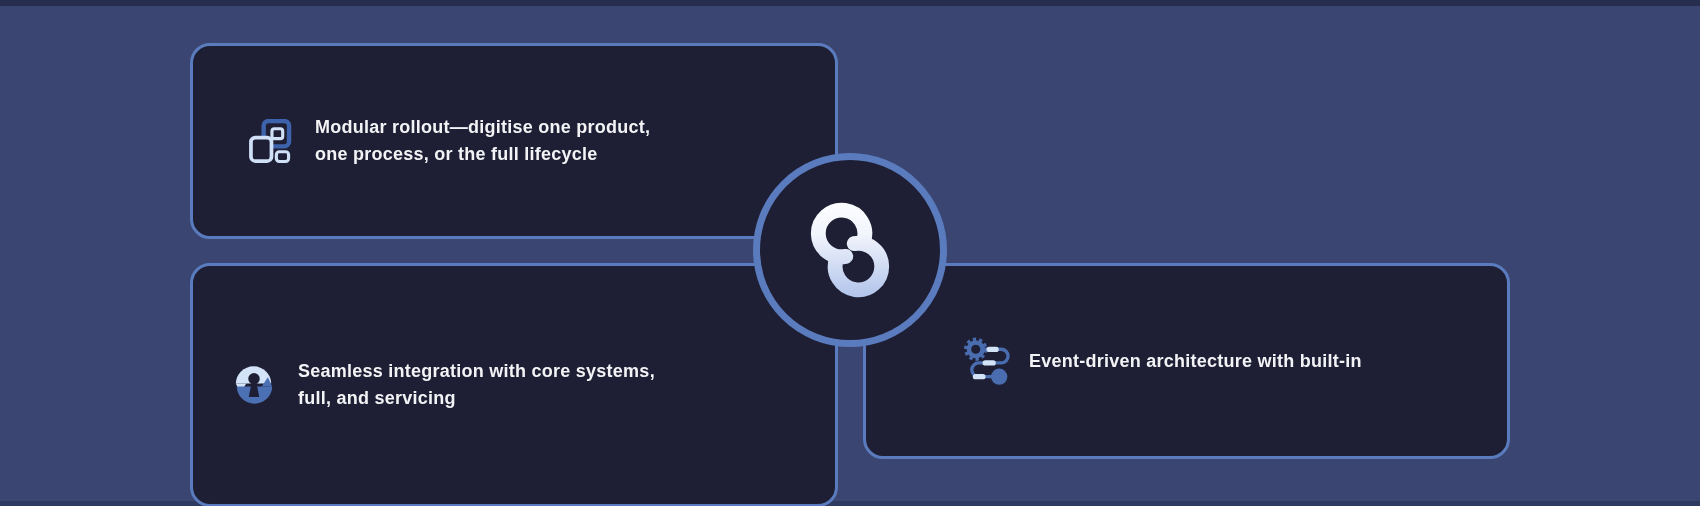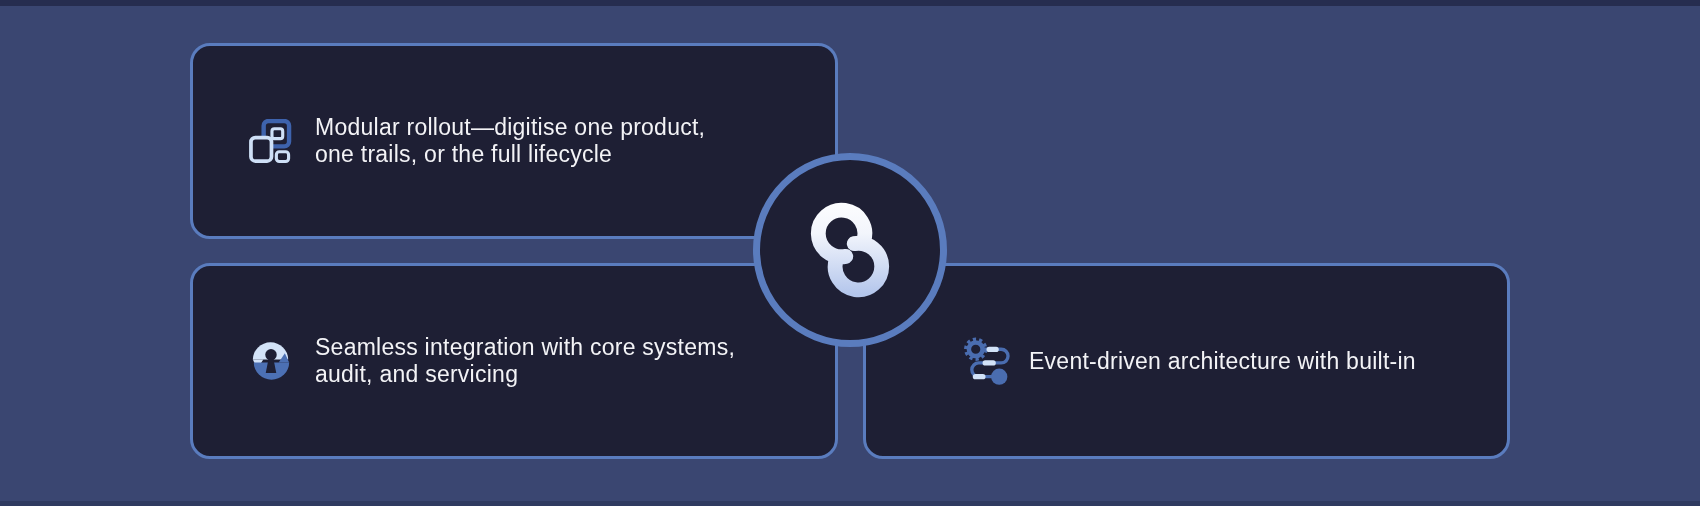--- a/index.html
+++ b/index.html
@@ -10,25 +10,25 @@
   }
   .top-strip{position:absolute;top:0;left:0;width:100%;height:6px;background:#262d4f;}
   .bottom-strip{position:absolute;bottom:0;left:0;width:100%;height:5px;background:#2f3a60;}
   .card{
     position:absolute;box-sizing:border-box;
     background:#1e1f34;border:3px solid #5a7cbe;border-radius:20px;
     display:flex;align-items:center;
   }
   .card-tl{left:190px;top:43px;width:648px;height:196px;padding-left:56px;}
   .card-tr{left:863px;top:43px;width:647px;height:196px;padding-left:97px;}
-  .card-bl{left:190px;top:263px;width:648px;height:196px;padding-left:56px;}
+  .card-bl{left:190px;top:263px;width:648px;height:244px;padding-left:39px;}
   .card-br{left:863px;top:263px;width:647px;height:196px;padding-left:97px;}
   .icon-box{flex:0 0 auto;width:50px;display:flex;align-items:center;justify-content:flex-start;}
-  .card-text{margin:0 0 0 16px;color:#f3f3f6;font-size:23px;line-height:27px;
-    letter-spacing:.25px;font-weight:400;}
+  .card-text{margin:0 0 0 16px;color:#f3f3f6;font-size:18px;line-height:27px;
+    letter-spacing:.25px;font-weight:700;}
   .card-text span{display:block;}
   .badge{
     position:absolute;left:753px;top:153px;width:194px;height:194px;box-sizing:border-box;
     border-radius:50%;background:#1e1f34;border:7px solid #5a7cbe;
     display:flex;align-items:center;justify-content:center;
   }
 </style>
 </head>
 <body>
 
@@ -40,39 +40,39 @@
     <span class="icon-box">
       <svg width="43" height="45" viewBox="0 0 44 46">
         <rect x="15" y="2" width="26" height="26" rx="5" fill="none" stroke="#3e63ad" stroke-width="4.5"></rect>
         <rect x="23.5" y="10" width="11" height="10" rx="2.5" fill="none" stroke="#cfe0f7" stroke-width="3.2"></rect>
         <rect x="2" y="19" width="21" height="24" rx="4.5" fill="#1e1f34" stroke="#cfe0f7" stroke-width="3.8"></rect>
         <rect x="28" y="33.5" width="12.5" height="10" rx="3" fill="#1e1f34" stroke="#cfe0f7" stroke-width="3.2"></rect>
       </svg>
     </span>
     <p class="card-text">
       <span>Modular rollout—digitise one product,</span>
-      <span>one trails, or the full lifecycle</span>
+      <span>one process, or the full lifecycle</span>
     </p>
   </div>
 
 
   <div class="card card-bl">
     <span class="icon-box">
       <svg width="44" height="44" viewBox="0 0 46 44">
         <path d="M4,20.5 A18.5,18 0 0 1 41,20.5 Z" fill="#d3e3f8"></path>
         <path d="M4,20.5 H15 L8.5,30 Z" fill="#d3e3f8"></path>
         <path d="M42,23.5 A18.5,18 0 0 1 5,23.5 Z" fill="#4c70b4"></path>
         <path d="M42,23.5 H31 L37.5,14 Z" fill="#4c70b4"></path>
         <circle cx="23" cy="15.5" r="6" fill="#1e1f34"></circle>
         <path d="M20.5,19.5 h5 l3,15 h-11 Z" fill="#1e1f34"></path>
       </svg>
     </span>
     <p class="card-text">
       <span>Seamless integration with core systems,</span>
-      <span>audit, and servicing</span>
+      <span>full, and servicing</span>
     </p>
   </div>
 
   <div class="card card-br">
     <span class="icon-box">
       <svg width="47" height="50" viewBox="0 0 48 50">
         <path d="M19,13 H39 a7,7 0 0 1 0,14 H16 a7,7 0 0 0 0,14 H30" fill="none" stroke="#4a6db0" stroke-width="3.4"></path>
         <circle cx="13" cy="13" r="10.2" fill="none" stroke="#4a6db0" stroke-width="3.4" stroke-dasharray="3.3 3.1"></circle>
         <circle cx="13" cy="13" r="7" fill="#1e1f34" stroke="#4a6db0" stroke-width="4.6"></circle>
         <rect x="24" y="10.5" width="12.5" height="5.4" rx="2.7" fill="#d3e3f8"></rect>

